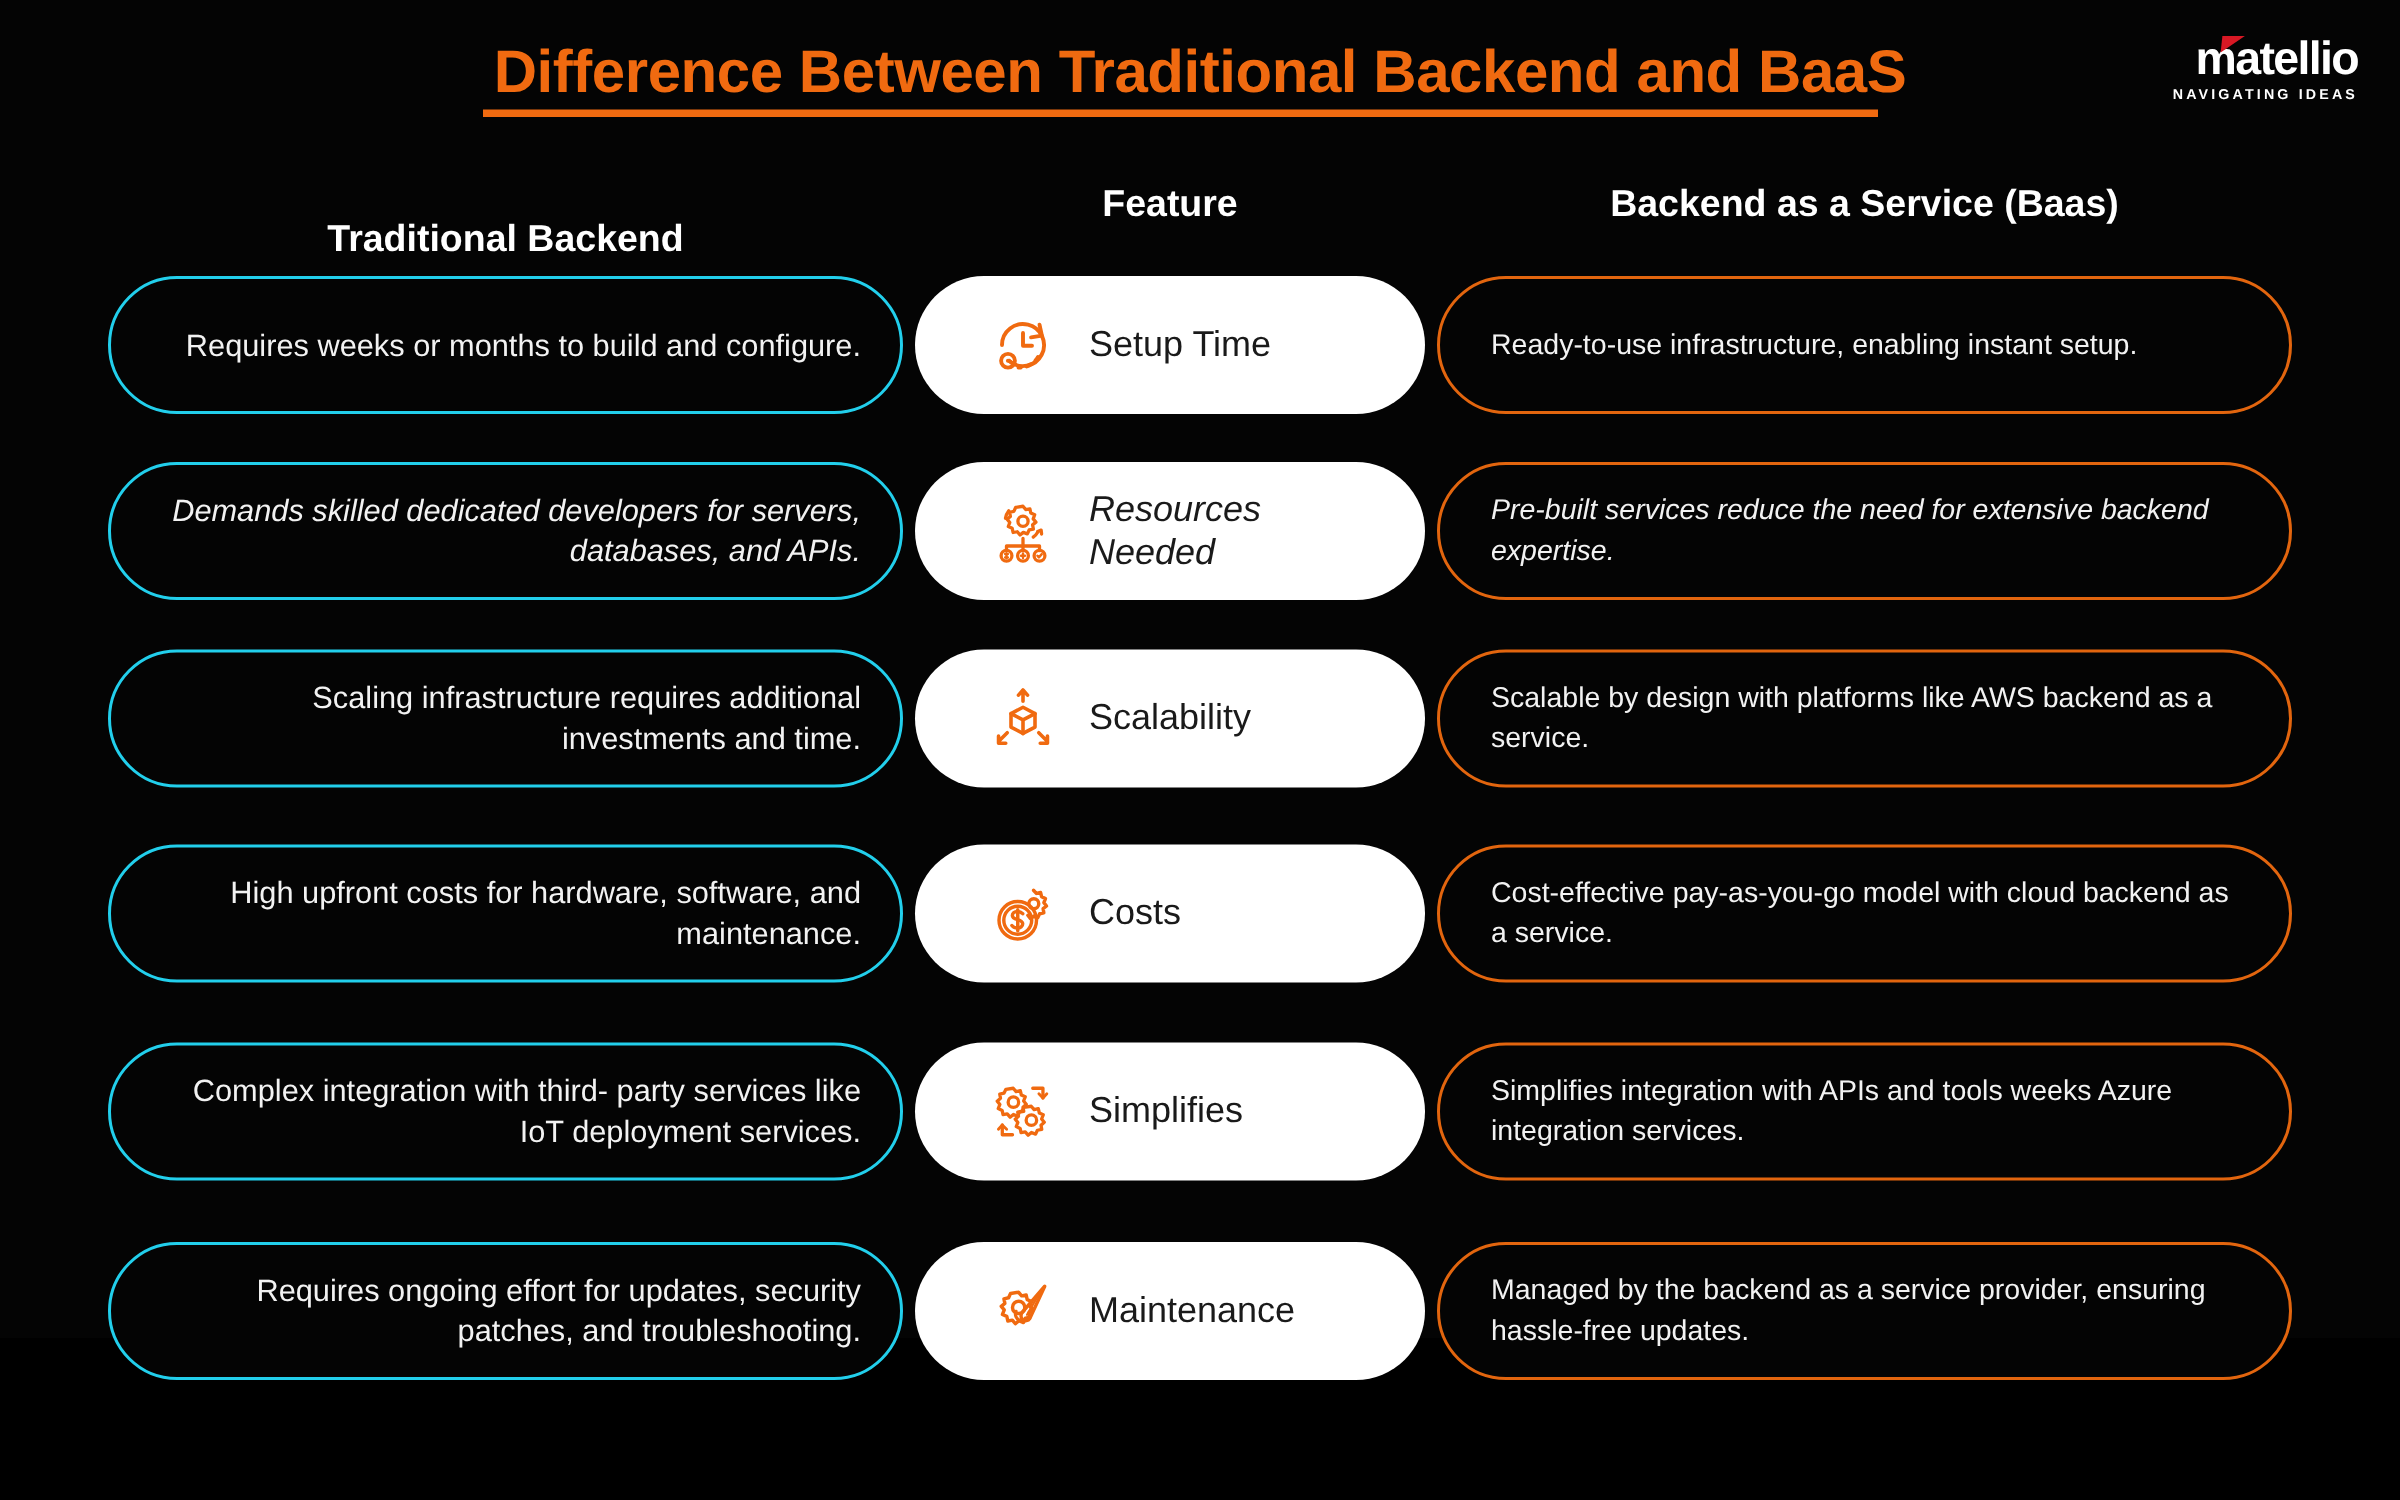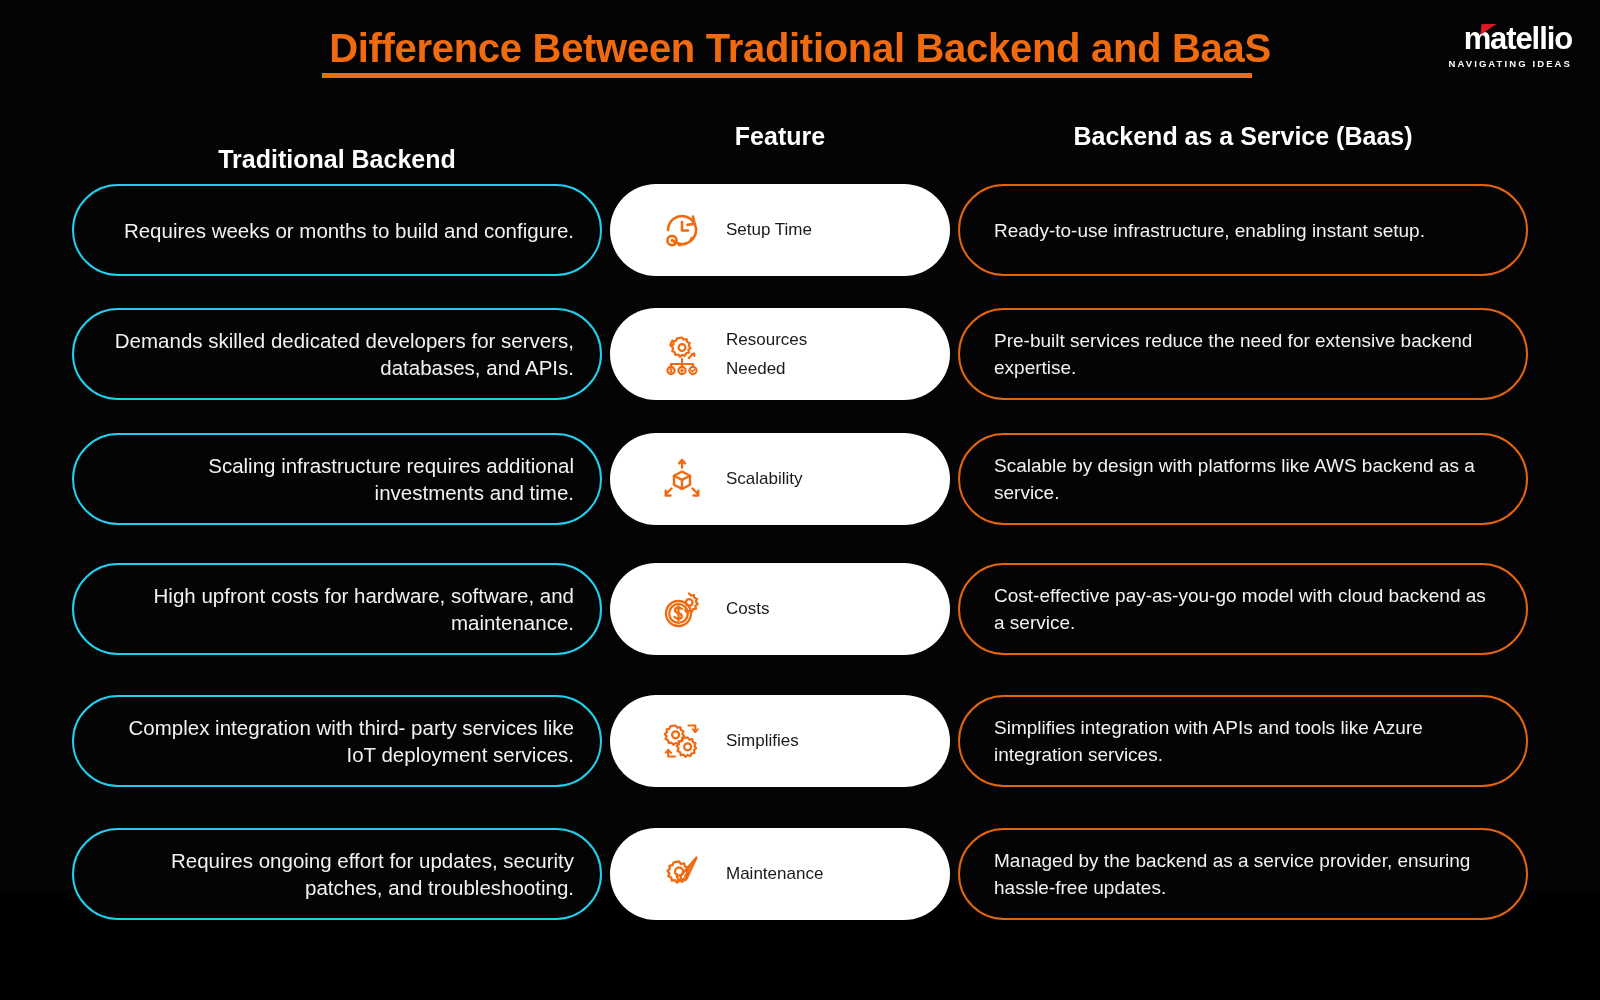--- a/index.html
+++ b/index.html
@@ -153,21 +153,21 @@
   .pill.feature {
     left: 610px;
     width: 340px;
     background: #FFFFFF;
     border: none;
     justify-content: flex-start;
     padding: 0 0 0 48px;
     z-index: 3;
   }
   .pill.feature .flabel {
-    font-size: 17px;
+    font-size: 24px;
     line-height: 28px;
     color: #1A1A1A;
     margin-left: 20px;
     white-space: pre-line;
   }
   .ficon {
     width: 48px;
     height: 48px;
     flex: 0 0 48px;
     display: block;
@@ -211,21 +211,21 @@
       <circle cx="14" cy="34.5" r="4.6"></circle>
       <circle cx="14" cy="34.5" r="1.4" fill="#F06A10" stroke="none"></circle>
     </svg></span>
       <span class="flabel">Setup Time</span>
     </div>
 
     <div class="pill right">
       <span class="txt">Ready-to-use infrastructure, enabling instant setup.</span>
     </div>
   </div>
-      <div class="row" style="top: 308px;">
+      <div class="row" style="top: 308px; font-style: italic;">
     <div class="pill left">
       <span class="txt">Demands skilled dedicated developers for servers, databases, and APIs.</span>
     </div>
 
     <div class="pill feature twoline">
       <span class="ficon">
     <svg viewBox="0 0 48 48" fill="none" stroke="#F06A10" stroke-width="2.2" stroke-linecap="round" stroke-linejoin="round">
       <path d="M24 7.5l1.8 2.2 2.8-.5.6 2.8 2.6 1.2-1 2.7 1.8 2.2-2.2 1.8.5 2.8-2.8.6-1.2 2.6-2.7-1-2.2 1.8-1.8-2.2-2.8.5-.6-2.8-2.6-1.2 1-2.7-1.8-2.2 2.2-1.8-.5-2.8 2.8-.6 1.2-2.6z"></path>
       <circle cx="24" cy="17.5" r="3.4"></circle>
       <path d="M14.5 10.5a11 11 0 0 0-2.2 5"></path>
@@ -304,21 +304,21 @@
       <circle cx="29.6" cy="29.8" r="3.5"></circle>
       <path d="M30.5 8.5h6.8v6.5"></path>
       <path d="M34.6 12.2l2.7 2.8 2.6-2.8" stroke-width="1.9"></path>
       <path d="M17 39.5h-6.8V33"></path>
       <path d="M13.1 35.8l-2.9-2.8-2.6 2.8" stroke-width="1.9"></path>
     </svg></span>
       <span class="flabel">Simplifies</span>
     </div>
 
     <div class="pill right">
-      <span class="txt">Simplifies integration with APIs and tools like Azure integration services.</span>
+      <span class="txt">Simplifies integration with APIs and tools weeks Azure integration services.</span>
     </div>
   </div>
       <div class="row" style="top: 828px;">
     <div class="pill left">
       <span class="txt">Requires ongoing effort for updates, security patches, and troubleshooting.</span>
     </div>
 
     <div class="pill feature">
       <span class="ficon">
     <svg viewBox="0 0 48 48" fill="none" stroke="#F06A10" stroke-width="2.3" stroke-linecap="round" stroke-linejoin="round">

